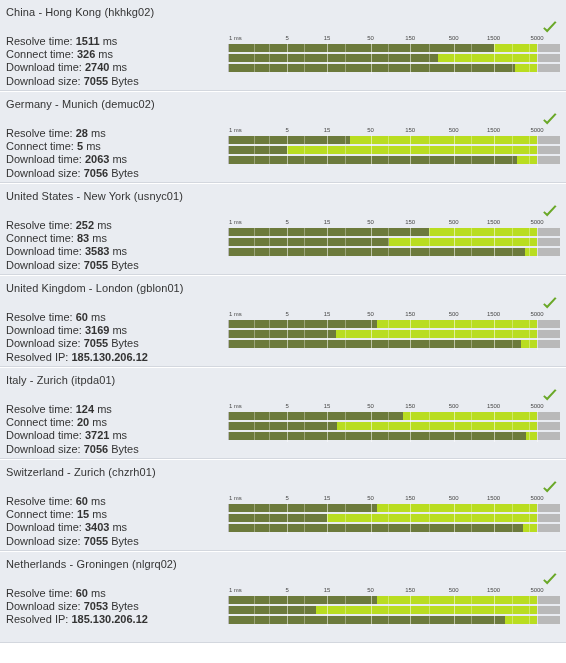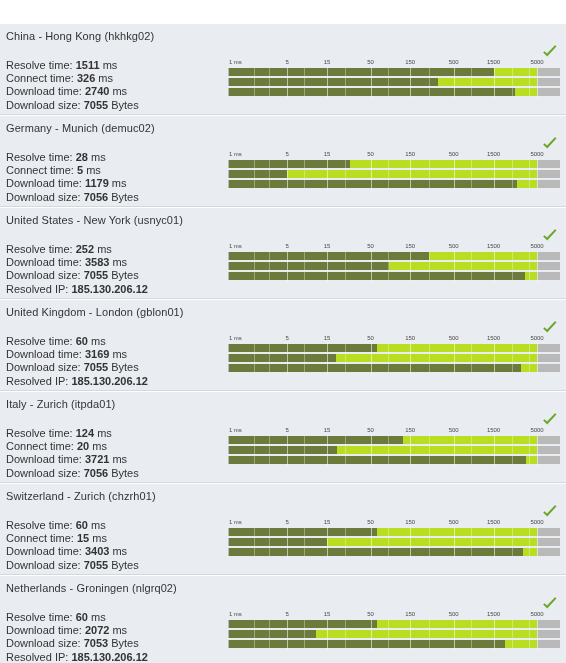--- a/index.html
+++ b/index.html
@@ -13,21 +13,21 @@
 
   .card {
     position: relative;
     width: 566px;
     background: #e9ecf1;
     border-top: 1px solid #ffffff;
     border-bottom: 1px solid #d3d7de;
     padding: 0;
     overflow: hidden;
   }
-  .card.first { border-top: none; margin-top: 24px; }
+  .card.first { border-top: none; }
 
   .card-title {
     font-size: 11px;
     color: #333333;
     padding: 6px 0 0 6px;
     letter-spacing: 0.1px;
     white-space: nowrap;
   }
 
   .card-body {
@@ -224,21 +224,21 @@
       <div class="card-title">Germany - Munich (demuc02)</div>
       <div class="card-body">
         <div class="check">
           <svg viewBox="0 0 16 14" width="16" height="14" aria-hidden="true">
             <path d="M1.2 7.4 L5.2 11.6 L14.6 1.2 L12.9 0.2 L5.1 8.6 L2.4 6.2 Z" fill="#6aa828"></path>
           </svg>
         </div>
         <div class="stats">
           <div class="stat-row"><span class="stat-label">Resolve time:</span> <span class="stat-value">28</span> <span class="stat-unit">ms</span></div>
           <div class="stat-row"><span class="stat-label">Connect time:</span> <span class="stat-value">5</span> <span class="stat-unit">ms</span></div>
-          <div class="stat-row"><span class="stat-label">Download time:</span> <span class="stat-value">1179</span> <span class="stat-unit">ms</span></div>
+          <div class="stat-row"><span class="stat-label">Download time:</span> <span class="stat-value">2063</span> <span class="stat-unit">ms</span></div>
           <div class="stat-row"><span class="stat-label">Download size:</span> <span class="stat-value">7056</span> <span class="stat-unit">Bytes</span></div>
           <div class="stat-row"><span class="stat-label">Resolved IP:</span> <span class="stat-value">185.130.206.12</span></div>
         </div>
         <div class="chart">
           <div class="axis">
             <span class="tick first" style="left:1.0px">1 ms</span>
             <span class="tick" style="left:59.2px">5</span>
             <span class="tick" style="left:98.9px">15</span>
             <span class="tick" style="left:142.5px">50</span>
             <span class="tick" style="left:182.2px">150</span>
@@ -306,20 +306,21 @@
     <div class="card">
       <div class="card-title">United States - New York (usnyc01)</div>
       <div class="card-body">
         <div class="check">
           <svg viewBox="0 0 16 14" width="16" height="14" aria-hidden="true">
             <path d="M1.2 7.4 L5.2 11.6 L14.6 1.2 L12.9 0.2 L5.1 8.6 L2.4 6.2 Z" fill="#6aa828"></path>
           </svg>
         </div>
         <div class="stats">
           <div class="stat-row"><span class="stat-label">Resolve time:</span> <span class="stat-value">252</span> <span class="stat-unit">ms</span></div>
+          <div class="stat-row"><span class="stat-label">Connect time:</span> <span class="stat-value">83</span> <span class="stat-unit">ms</span></div>
           <div class="stat-row"><span class="stat-label">Download time:</span> <span class="stat-value">3583</span> <span class="stat-unit">ms</span></div>
           <div class="stat-row"><span class="stat-label">Download size:</span> <span class="stat-value">7055</span> <span class="stat-unit">Bytes</span></div>
           <div class="stat-row"><span class="stat-label">Resolved IP:</span> <span class="stat-value">185.130.206.12</span></div>
         </div>
         <div class="chart">
           <div class="axis">
             <span class="tick first" style="left:1.0px">1 ms</span>
             <span class="tick" style="left:59.2px">5</span>
             <span class="tick" style="left:98.9px">15</span>
             <span class="tick" style="left:142.5px">50</span>
@@ -636,21 +637,20 @@
     <div class="card">
       <div class="card-title">Netherlands - Groningen (nlgrq02)</div>
       <div class="card-body">
         <div class="check">
           <svg viewBox="0 0 16 14" width="16" height="14" aria-hidden="true">
             <path d="M1.2 7.4 L5.2 11.6 L14.6 1.2 L12.9 0.2 L5.1 8.6 L2.4 6.2 Z" fill="#6aa828"></path>
           </svg>
         </div>
         <div class="stats">
           <div class="stat-row"><span class="stat-label">Resolve time:</span> <span class="stat-value">60</span> <span class="stat-unit">ms</span></div>
-          <div class="stat-row"><span class="stat-label">Download time:</span> <span class="stat-value">2072</span> <span class="stat-unit">ms</span></div>
           <div class="stat-row"><span class="stat-label">Download size:</span> <span class="stat-value">7053</span> <span class="stat-unit">Bytes</span></div>
           <div class="stat-row"><span class="stat-label">Resolved IP:</span> <span class="stat-value">185.130.206.12</span></div>
         </div>
         <div class="chart">
           <div class="axis">
             <span class="tick first" style="left:1.0px">1 ms</span>
             <span class="tick" style="left:59.2px">5</span>
             <span class="tick" style="left:98.9px">15</span>
             <span class="tick" style="left:142.5px">50</span>
             <span class="tick" style="left:182.2px">150</span>

